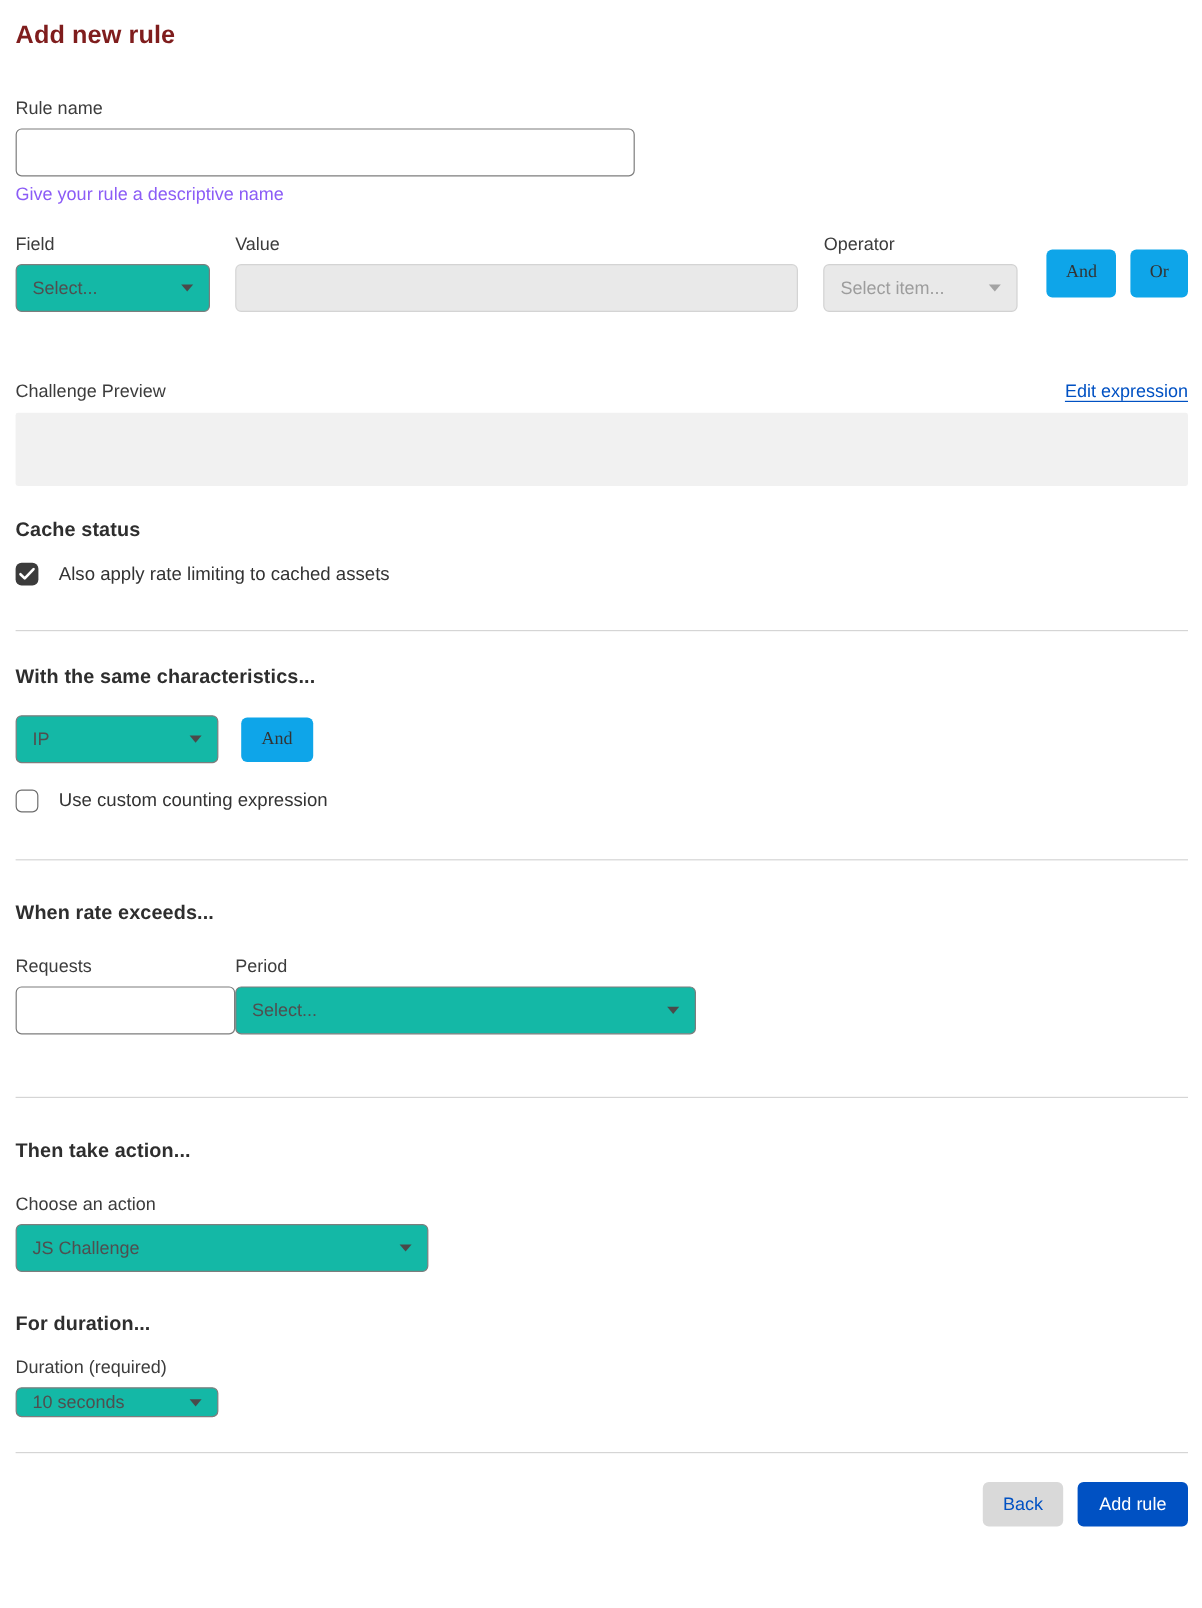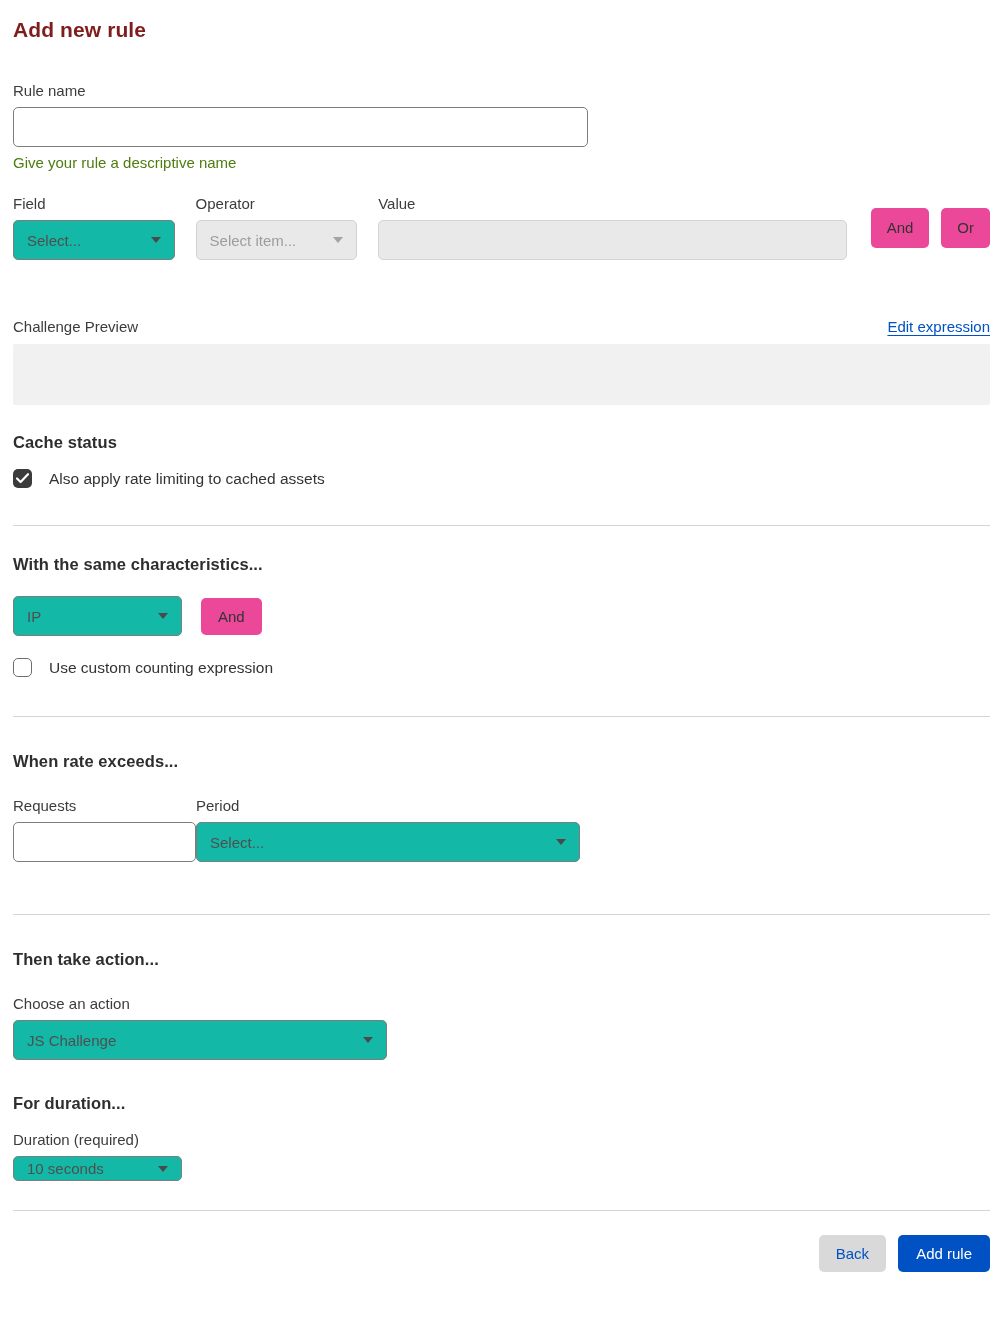--- a/index.html
+++ b/index.html
@@ -29,21 +29,21 @@
   }
 
   .field-label {
     font-size: 15px;
     color: #3c3c3c;
     margin-bottom: 8px;
   }
 
   .helper-text {
     font-size: 15px;
-    color: #4d7c0f;
+    color: #8b5cf6;
     margin-top: 7px;
   }
 
   .text-input {
     height: 40px;
     border: 1px solid #7d7d7d;
     border-radius: 5px;
     background: #fff;
     padding: 0 12px;
     font-size: 15px;
@@ -89,27 +89,28 @@
 
   .btn {
     border: none;
     border-radius: 5px;
     font-size: 15px;
     font-family: inherit;
     cursor: pointer;
     padding: 0 16px;
   }
   .btn-gray {
-    background: #ec4899;
+    background: #0ea5e9;
     color: #333333;
     height: 39px;
+    font-family: Liberation Serif, serif;
   }
 
   
-  .rule-name-group { margin-top: 40px; width: 575px; }
+  .rule-name-group { margin-top: 40px; width: 516px; }
 
   .match-heading { margin-top: 44px; }
   .match-row {
     display: flex;
     align-items: center;
     margin-top: 24px;
     gap: 21px;
   }
   .col { display: flex; flex-direction: column; }
   .col-field { width: 168px; }
@@ -183,21 +184,21 @@
   .char-row .select { width: 169px; }
   .char-row .btn { height: 37px; padding: 0 17px; }
 
   .rate-heading { margin-top: 35px; }
   .rate-row { display: flex; margin-top: 26px; }
   .col-requests { width: 183px; }
   .col-period { width: 384px; }
 
   .action-heading { margin-top: 35px; }
   .action-label { margin-top: 26px; }
-  .action-select { width: 374px; }
+  .action-select { width: 344px; }
 
   .duration-heading { margin-top: 34px; }
   .duration-label { margin-top: 18px; }
   .duration-select { width: 169px; height: 25px; }
 
   .footer {
     display: flex;
     justify-content: flex-end;
     align-items: center;
     gap: 12px;
@@ -231,30 +232,30 @@
 
 
   <div class="match-row">
     <div class="col col-field">
       <div class="field-label">Field</div>
       <div class="select">
         <span>Select...</span>
         <span class="chevron"></span>
       </div>
     </div>
+    <div class="col col-value">
+      <div class="field-label">Value</div>
+      <input class="text-input disabled" type="text" disabled="" value="" style="">
+    </div>
     <div class="col col-operator">
       <div class="field-label">Operator</div>
       <div class="select disabled">
         <span>Select item...</span>
         <span class="chevron"></span>
       </div>
-    </div>
-    <div class="col col-value">
-      <div class="field-label">Value</div>
-      <input class="text-input disabled" type="text" disabled="" value="" style="">
     </div>
     <div class="conj-group">
       <button class="btn btn-gray">And</button>
       <button class="btn btn-gray">Or</button>
     </div>
   </div>
 
   <div class="expr-row">
     <span class="expr-label">Challenge Preview</span>
     <span class="link">Edit expression</span>

